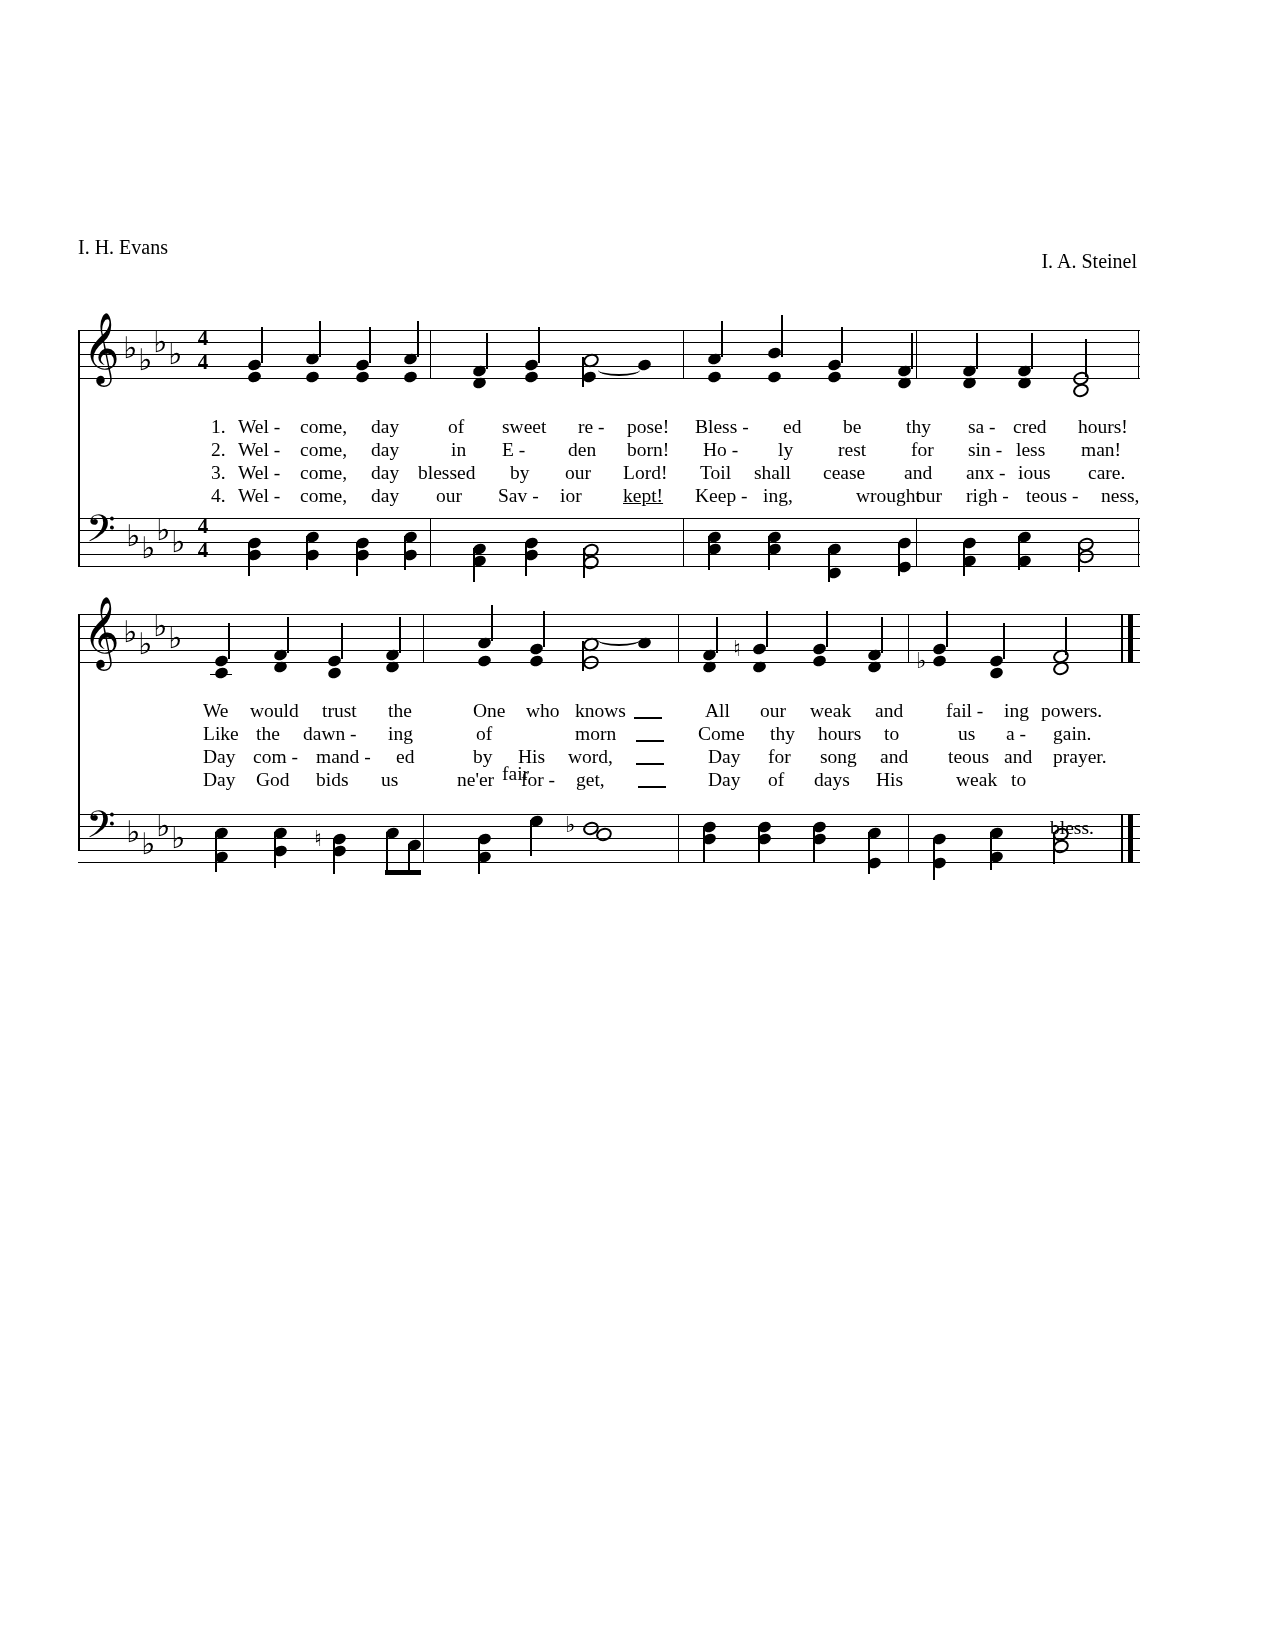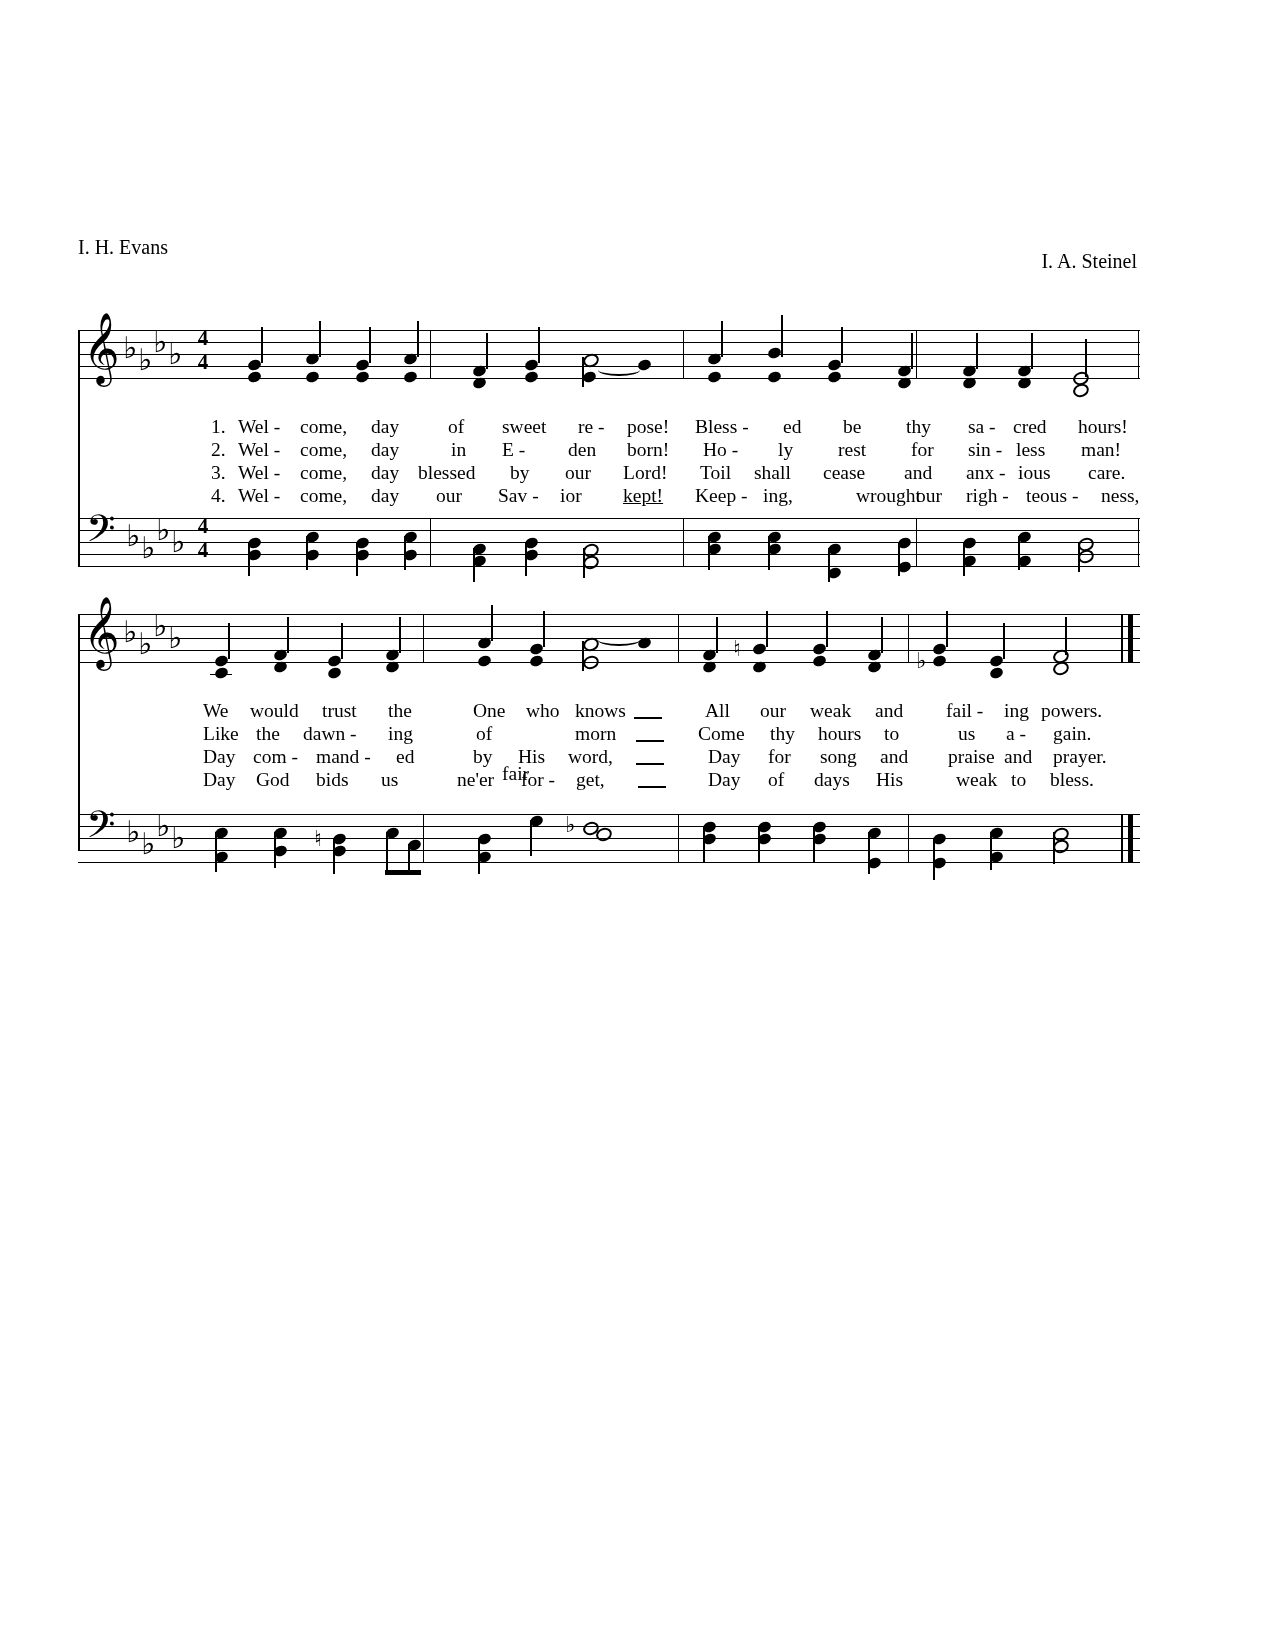--- a/index.html
+++ b/index.html
@@ -568,41 +568,41 @@
         <span class="w" style="left:238px;">mand -</span>
         <span class="w" style="left:318px;">ed</span>
         <span class="w" style="left:395px;">by</span>
         <span class="w" style="left:440px;">His</span>
         <span class="w" style="left:490px;">word,</span>
         <div class="ext" style="left:558px; top:17px; width:28px;"></div>
         <span class="w" style="left:630px;">Day</span>
         <span class="w" style="left:690px;">for</span>
         <span class="w" style="left:742px;">song</span>
         <span class="w" style="left:802px;">and</span>
-        <span class="w" style="left:870px;">praise</span>
+        <span class="w" style="left:870px;">teous</span>
         <span class="w" style="left:926px;">and</span>
         <span class="w" style="left:975px;">prayer.</span>
       </div>
 
       <div class="lyricline">
         <span class="w" style="left:125px;">Day</span>
         <span class="w" style="left:178px;">God</span>
         <span class="w" style="left:238px;">bids</span>
         <span class="w" style="left:303px;">us</span>
         <span class="w" style="left:379px;">ne'er</span>
         <span class="w" style="left:443px;">for -</span>
         <span class="w" style="left:498px;">get,</span>
         <div class="ext" style="left:560px; top:17px; width:28px;"></div>
         <span class="w" style="left:630px;">Day</span>
         <span class="w" style="left:690px;">of</span>
         <span class="w" style="left:736px;">days</span>
         <span class="w" style="left:798px;">His</span>
         <span class="w" style="left:878px;">weak</span>
         <span class="w" style="left:933px;">to</span>
-        <span class="w" style="left:972px;">bless.</span>
+        <span class="w" style="left:972px;margin-top:48px;">bless.</span>
       </div>
     </div>
 
     <div class="staff" style="top:200px;">
       <div class="line"></div>
       <div class="line"></div>
       <div class="line"></div>
       <div class="line"></div>
       <div class="line"></div>
     </div>

